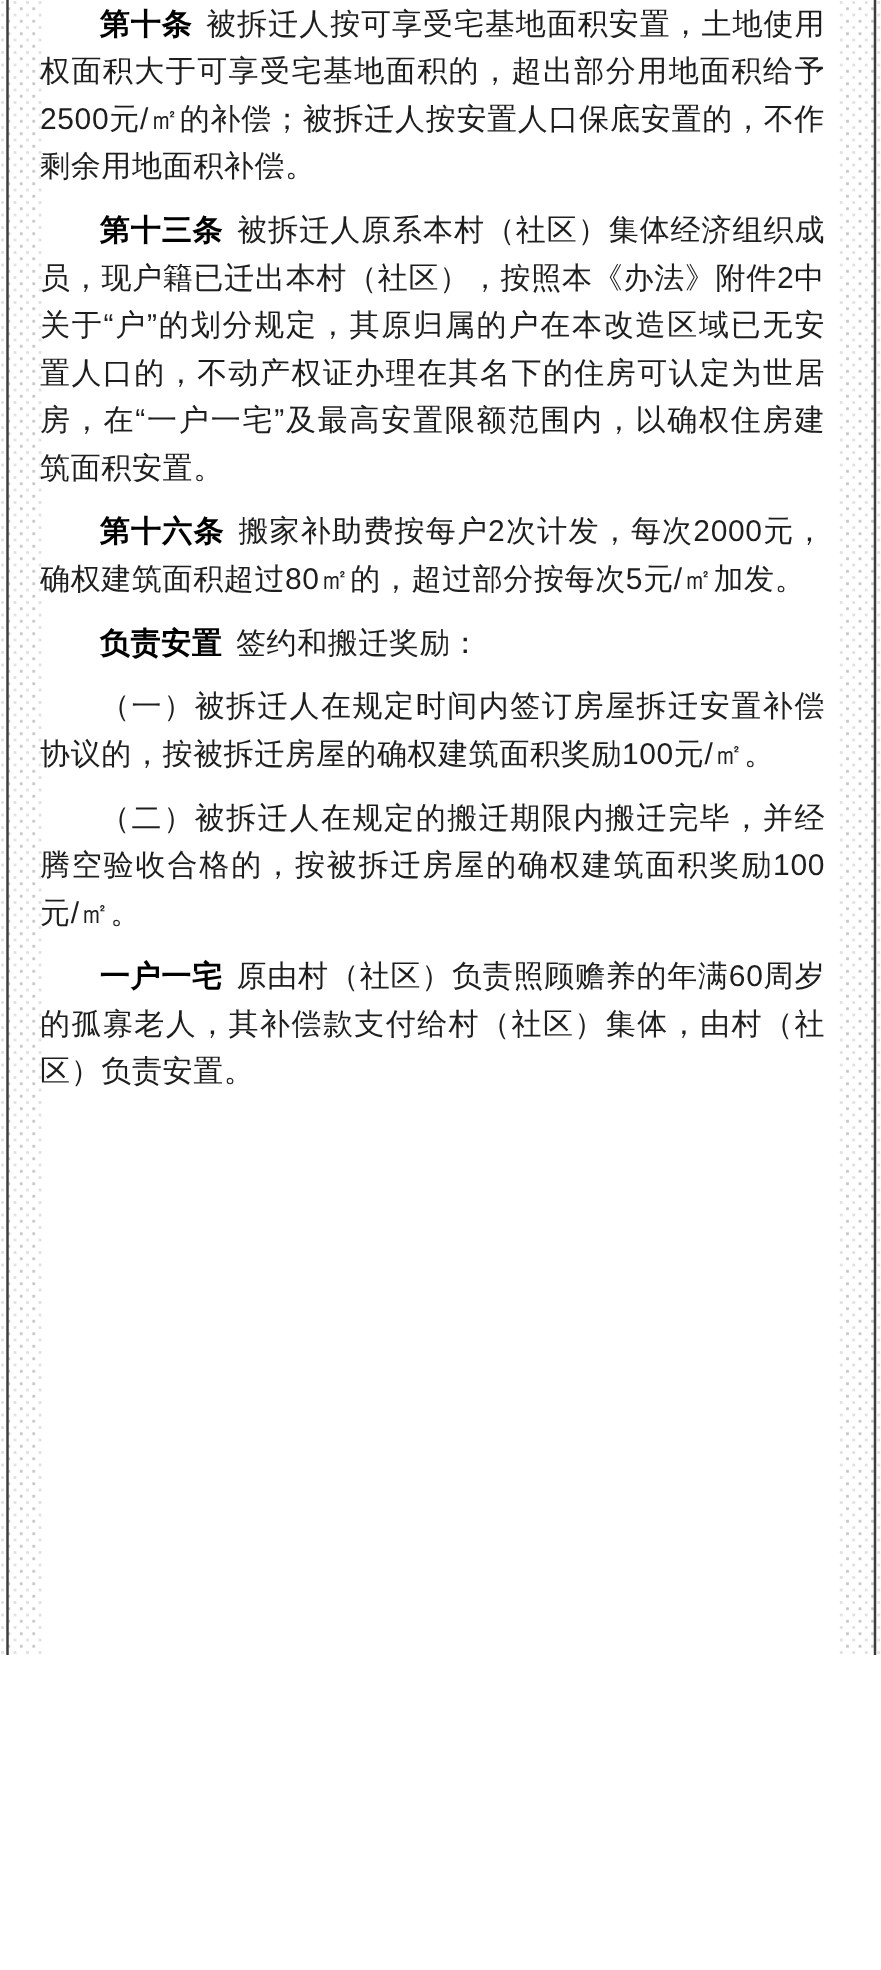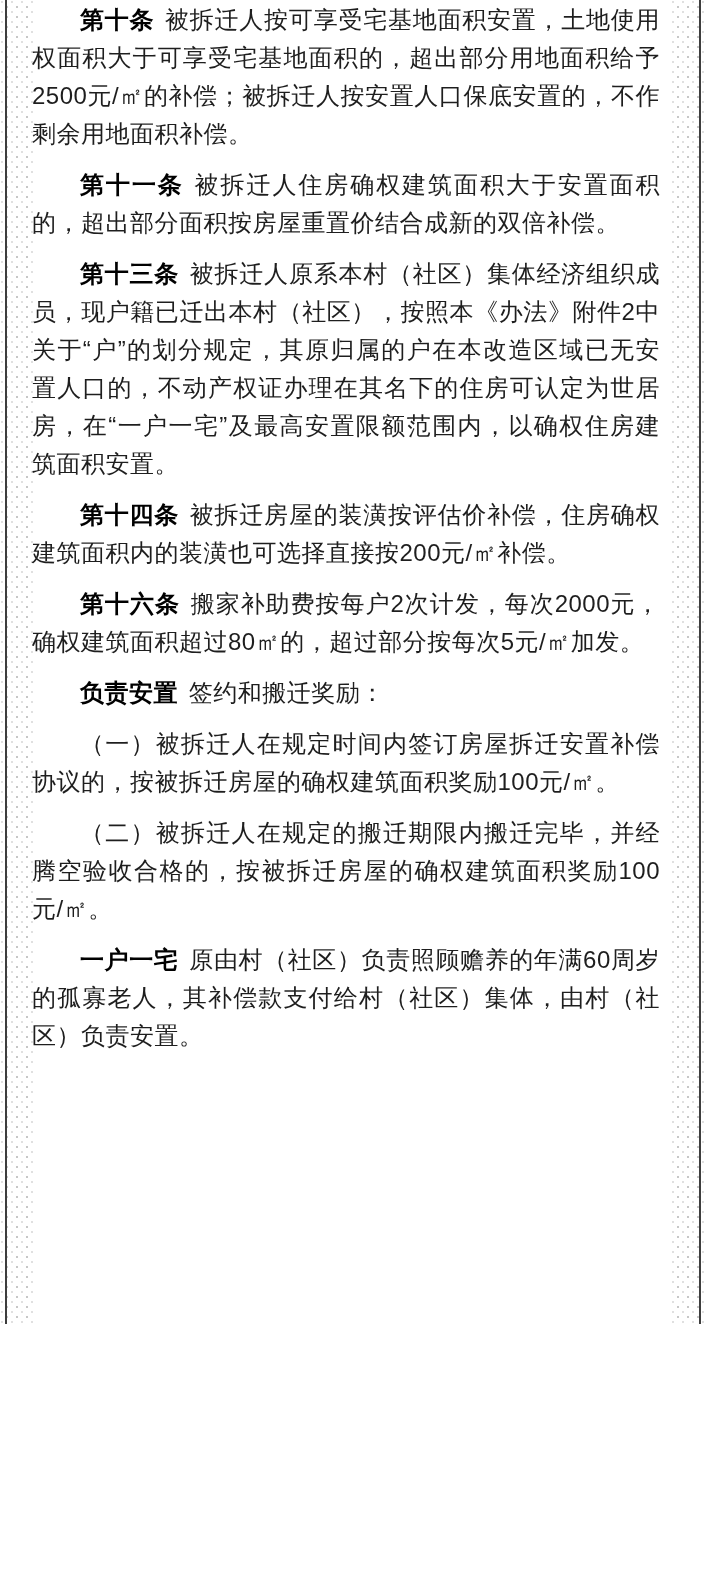--- a/index.html
+++ b/index.html
@@ -70,26 +70,24 @@
 
   <div class="texture left"></div>
   <div class="texture right"></div>
   <div class="rule left-rule"></div>
   <div class="rule right-rule"></div>
 
   <div class="content">
 
     <p><b class="num">第十条</b><span>被拆迁人按可享受宅基地面积安置，土地使用权面积大于可享受宅基地面积的，超出部分用地面积给予2500元/㎡的补偿；被拆迁人按安置人口保底安置的，不作剩余用地面积补偿。</span></p>
 
-    <p><b class="num">第十一条</b><span>被拆迁人住房确权建筑面积大于安置面积的，超出部分面积按房屋重置价结合成新的双倍补偿。</span></p>
 
     <p><b class="num">第十三条</b><span>被拆迁人原系本村（社区）集体经济组织成员，现户籍已迁出本村（社区），按照本《办法》附件2中关于“户”的划分规定，其原归属的户在本改造区域已无安置人口的，不动产权证办理在其名下的住房可认定为世居房，在“一户一宅”及最高安置限额范围内，以确权住房建筑面积安置。</span></p>
 
 
-    <p><b class="num">第十四条</b><span>被拆迁房屋的装潢按评估价补偿，住房确权建筑面积内的装潢也可选择直接按200元/㎡补偿。</span></p>
 
 
     <p><b class="num">第十六条</b><span>搬家补助费按每户2次计发，每次2000元，确权建筑面积超过80㎡的，超过部分按每次5元/㎡加发。</span></p>
 
     <p><b class="num">负责安置</b><span>签约和搬迁奖励：</span></p>
 
     <p><b class="num"></b><span>（一）被拆迁人在规定时间内签订房屋拆迁安置补偿协议的，按被拆迁房屋的确权建筑面积奖励100元/㎡。</span></p>
 
     <p><b class="num"></b><span>（二）被拆迁人在规定的搬迁期限内搬迁完毕，并经腾空验收合格的，按被拆迁房屋的确权建筑面积奖励100元/㎡。</span></p>
 

